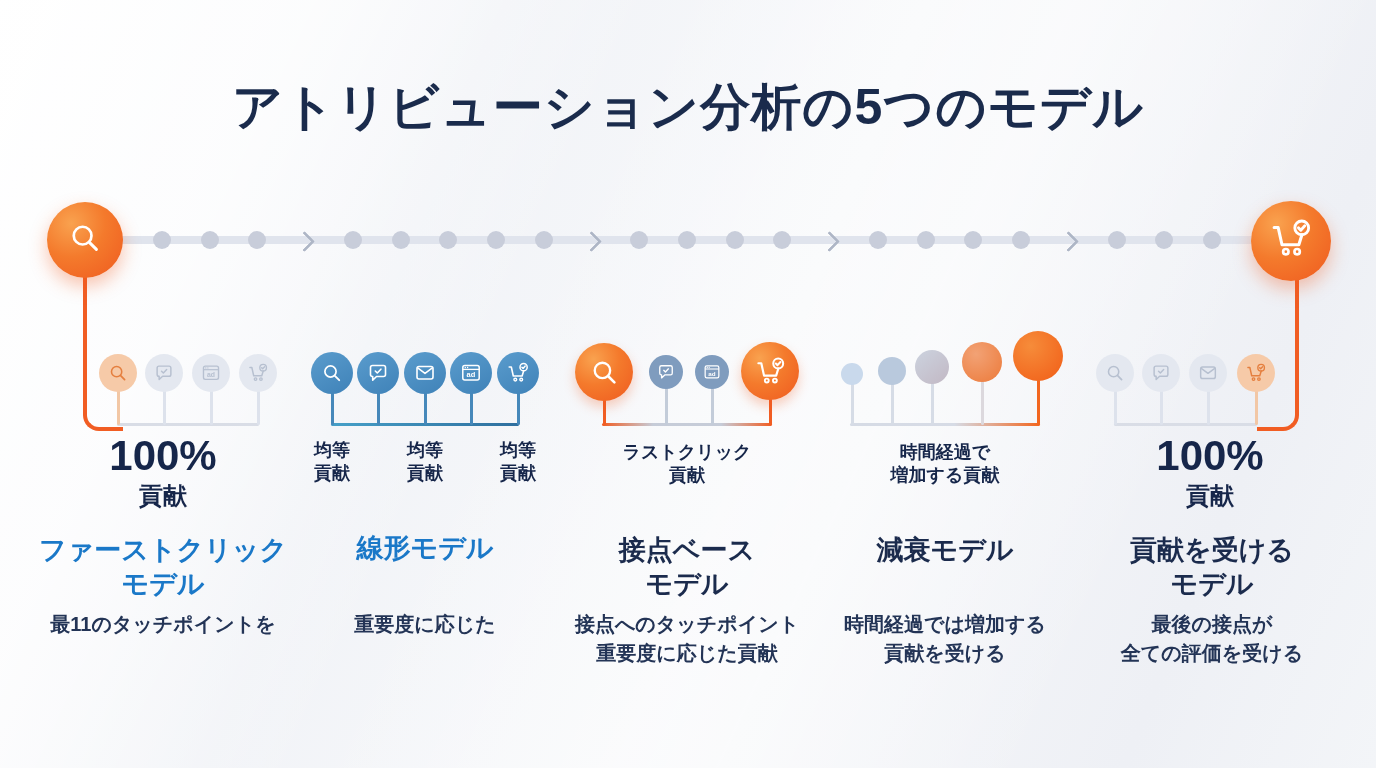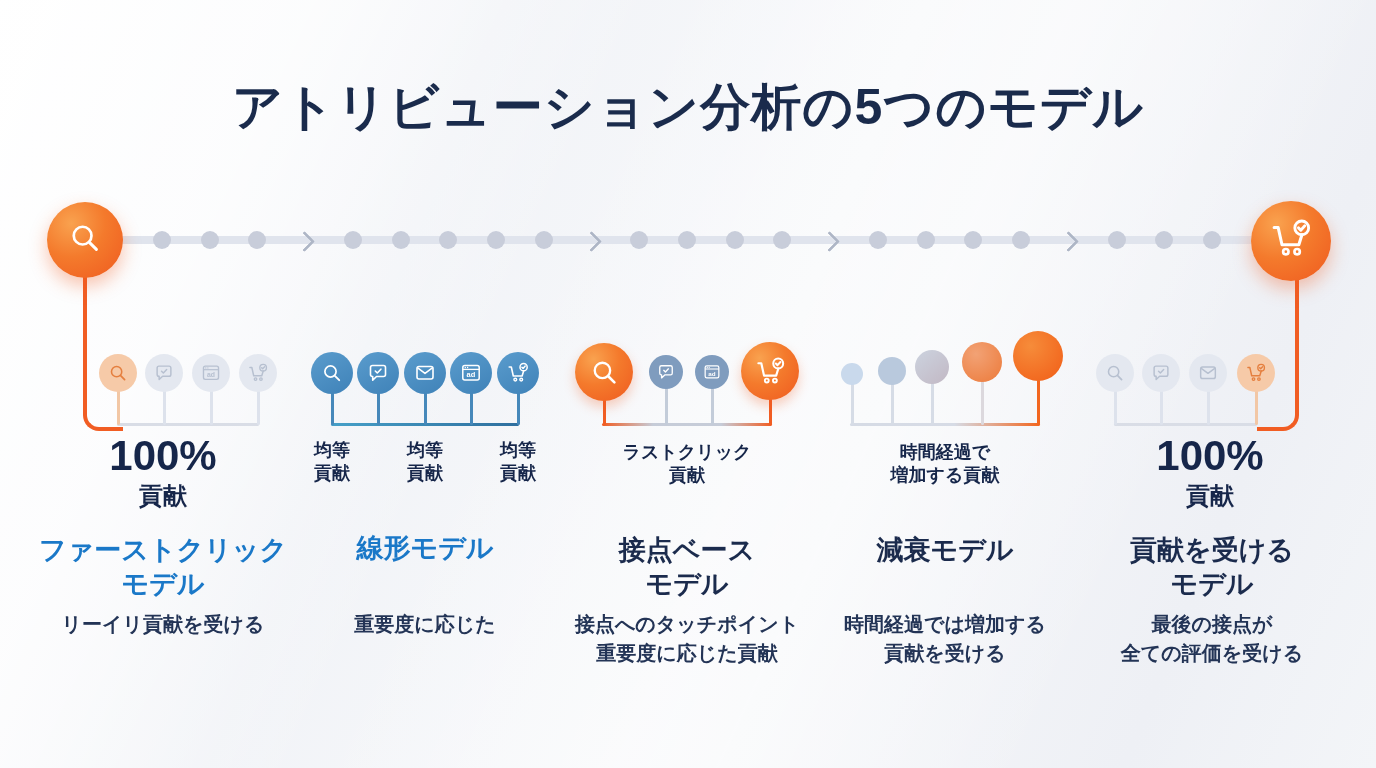--- a/index.html
+++ b/index.html
@@ -333,21 +333,21 @@
   </div>
   <div class="name navy" style="left:805px;top:534px;width:280px;">
     <div>減衰モデル</div>
   </div>
   <div class="name navy" style="left:1072px;top:534px;width:280px;">
     <div>貢献を受ける</div>
     <div>モデル</div>
   </div>
 
   <div class="desc" style="left:18px;top:610px;width:290px;">
-    <div>リーイリ貢献を受ける</div>
+    <div>最11のタッチポイントを</div>
   </div>
   <div class="desc" style="left:280px;top:610px;width:290px;">
     <div>重要度に応じた</div>
   </div>
   <div class="desc" style="left:800px;top:610px;width:290px;">
     <div>時間経過では増加する</div>
     <div>貢献を受ける</div>
   </div>
   <div class="desc" style="left:542px;top:610px;width:290px;">
     <div>接点へのタッチポイント</div>

